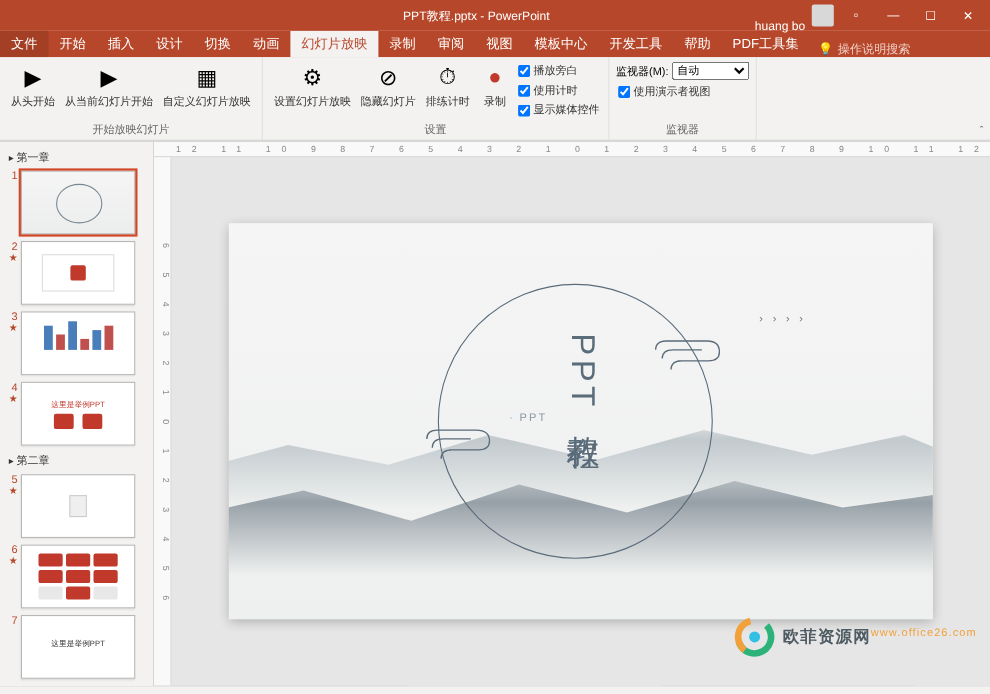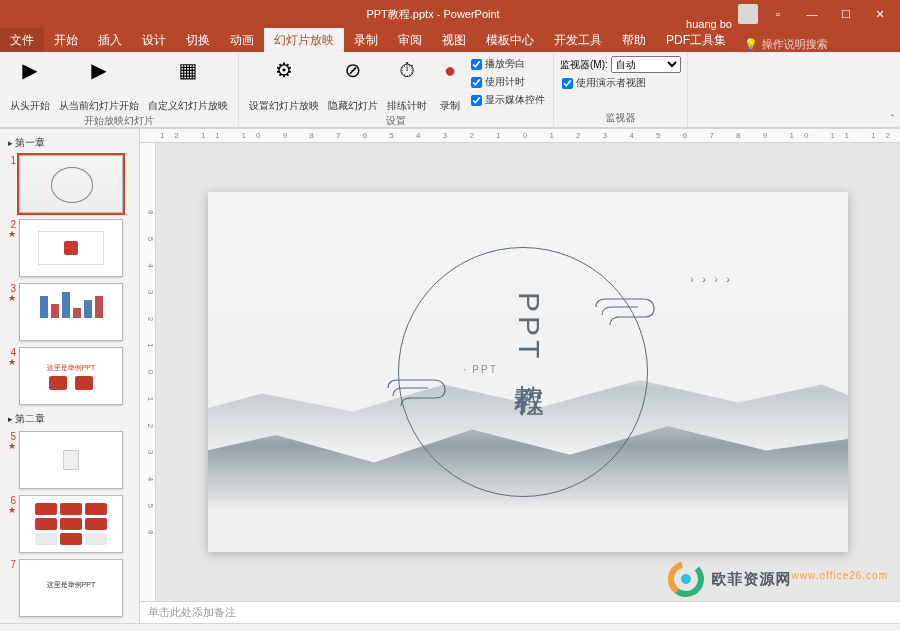--- a/index.html
+++ b/index.html
@@ -18,21 +18,21 @@
 .tab.file { background: #a33f25; }
 .tab.active { background: #f3f2f1; color: #b7472a; }
 .tell-me { margin-left: 8px; display: flex; align-items: center; gap: 4px; font-size: 11px; color: #f0d0c8; }
 
 .ribbon { background: #f3f2f1; border-bottom: 1px solid #d4d4d4; height: 76px; display: flex; position: relative; }
 .ribbon-group { border-right: 1px solid #e0e0e0; padding: 2px 6px 0 6px; display: flex; flex-direction: column; align-items: center; }
 .ribbon-group-items { display: flex; gap: 1px; flex: 1; }
 .ribbon-group-label { font-size: 10px; color: #666; text-align: center; padding: 1px 0 2px 0; width: 100%; }
 .ribbon-btn { display: flex; flex-direction: column; align-items: center; justify-content: flex-start; padding: 2px 4px; cursor: pointer; min-width: 36px; }
 .ribbon-btn .icon { width: 28px; height: 28px; display: flex; align-items: center; justify-content: center; font-size: 20px; }
-.ribbon-btn .lbl { font-size: 10px; color: #333; text-align: center; line-height: 11px; margin-top: 16px; }
+.ribbon-btn .lbl { font-size: 10px; color: #333; text-align: center; line-height: 11px; margin-top: 3px; }
 .ribbon-check { display: flex; align-items: center; font-size: 10px; color: #333; gap: 3px; padding: 1px 2px; white-space: nowrap; }
 .ribbon-check input { width: 11px; height: 11px; }
 .ribbon-col { display: flex; flex-direction: column; gap: 2px; padding-top: 2px; }
 .monitor-row { display: flex; align-items: center; gap: 3px; font-size: 10px; white-space: nowrap; }
 .monitor-row select { font-size: 10px; height: 17px; width: 70px; }
 .ribbon-collapse { position: absolute; right: 6px; bottom: 2px; font-size: 10px; color: #666; cursor: pointer; }
 
 .workspace { display: flex; height: calc(631px - 28px - 24px - 76px - 8px); background: #e6e6e6; border-top: 1px solid #d4d4d4; }
 .thumbs { width: 140px; background: #f3f2f1; border-right: 1px solid #d4d4d4; overflow-y: auto; padding: 4px 2px; }
 .section-label { font-size: 10px; color: #333; padding: 3px 6px; cursor: pointer; }
@@ -314,21 +314,20 @@
           <div class="cloud2">
             <svg class="cloud-svg" viewBox="0 0 70 36">
                 <path d="M8,10 Q8,2 18,2 L55,2 Q66,2 66,12 Q66,20 56,20 L28,20 M14,18 Q14,10 24,10 L50,10 M22,28 Q22,20 32,20 L52,20"></path>
               </svg>
           </div>
           <div class="title">PPT教程</div>
           <div class="subtitle">PPT</div>
         </div>
       </div>
     </div>
-    <div class="notes">单击此处添加备注</div>
   </div>
 </div>
 
 <div class="statusbar"></div>
 
 <div class="watermark">
   <svg class="wm-logo" viewBox="0 0 40 40">
     <circle cx="20" cy="20" r="15" fill="none" stroke="#2db37a" stroke-width="6" stroke-dasharray="50 40" transform="rotate(-30 20 20)"></circle>
     <circle cx="20" cy="20" r="15" fill="none" stroke="#f2a03a" stroke-width="6" stroke-dasharray="30 60" transform="rotate(140 20 20)"></circle>
     <circle cx="20" cy="20" r="5" fill="#32bfe5"></circle>

